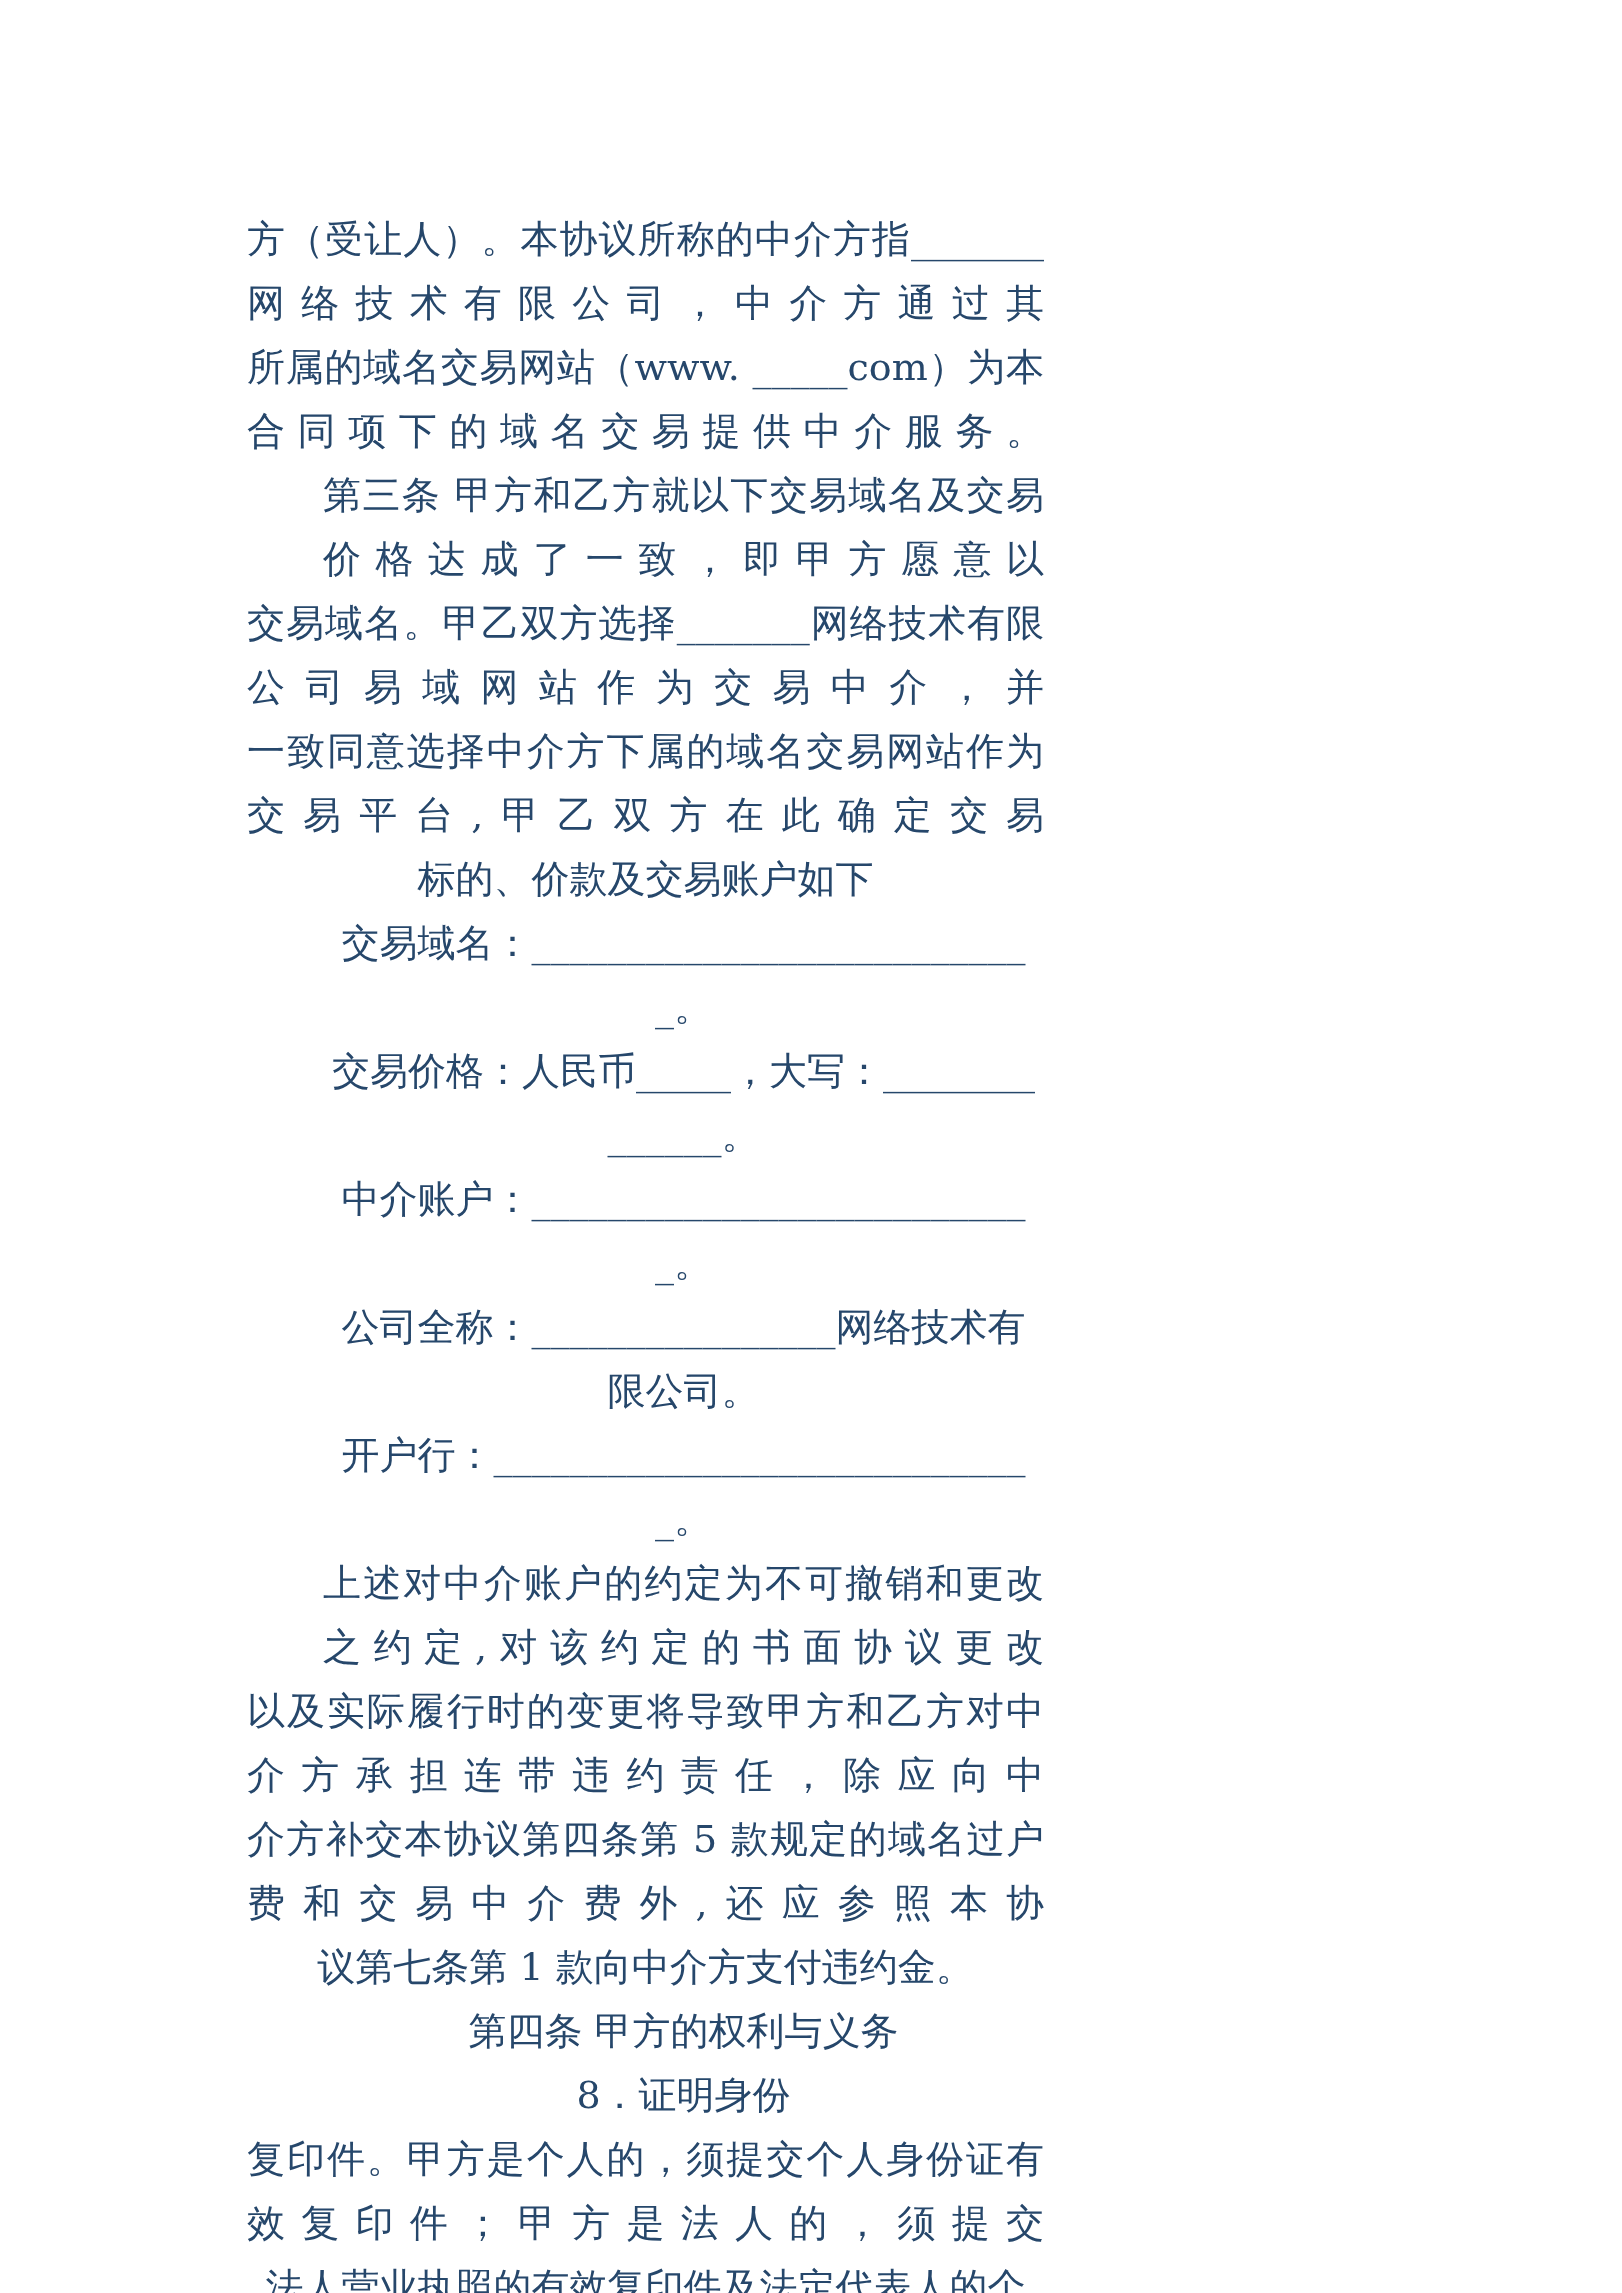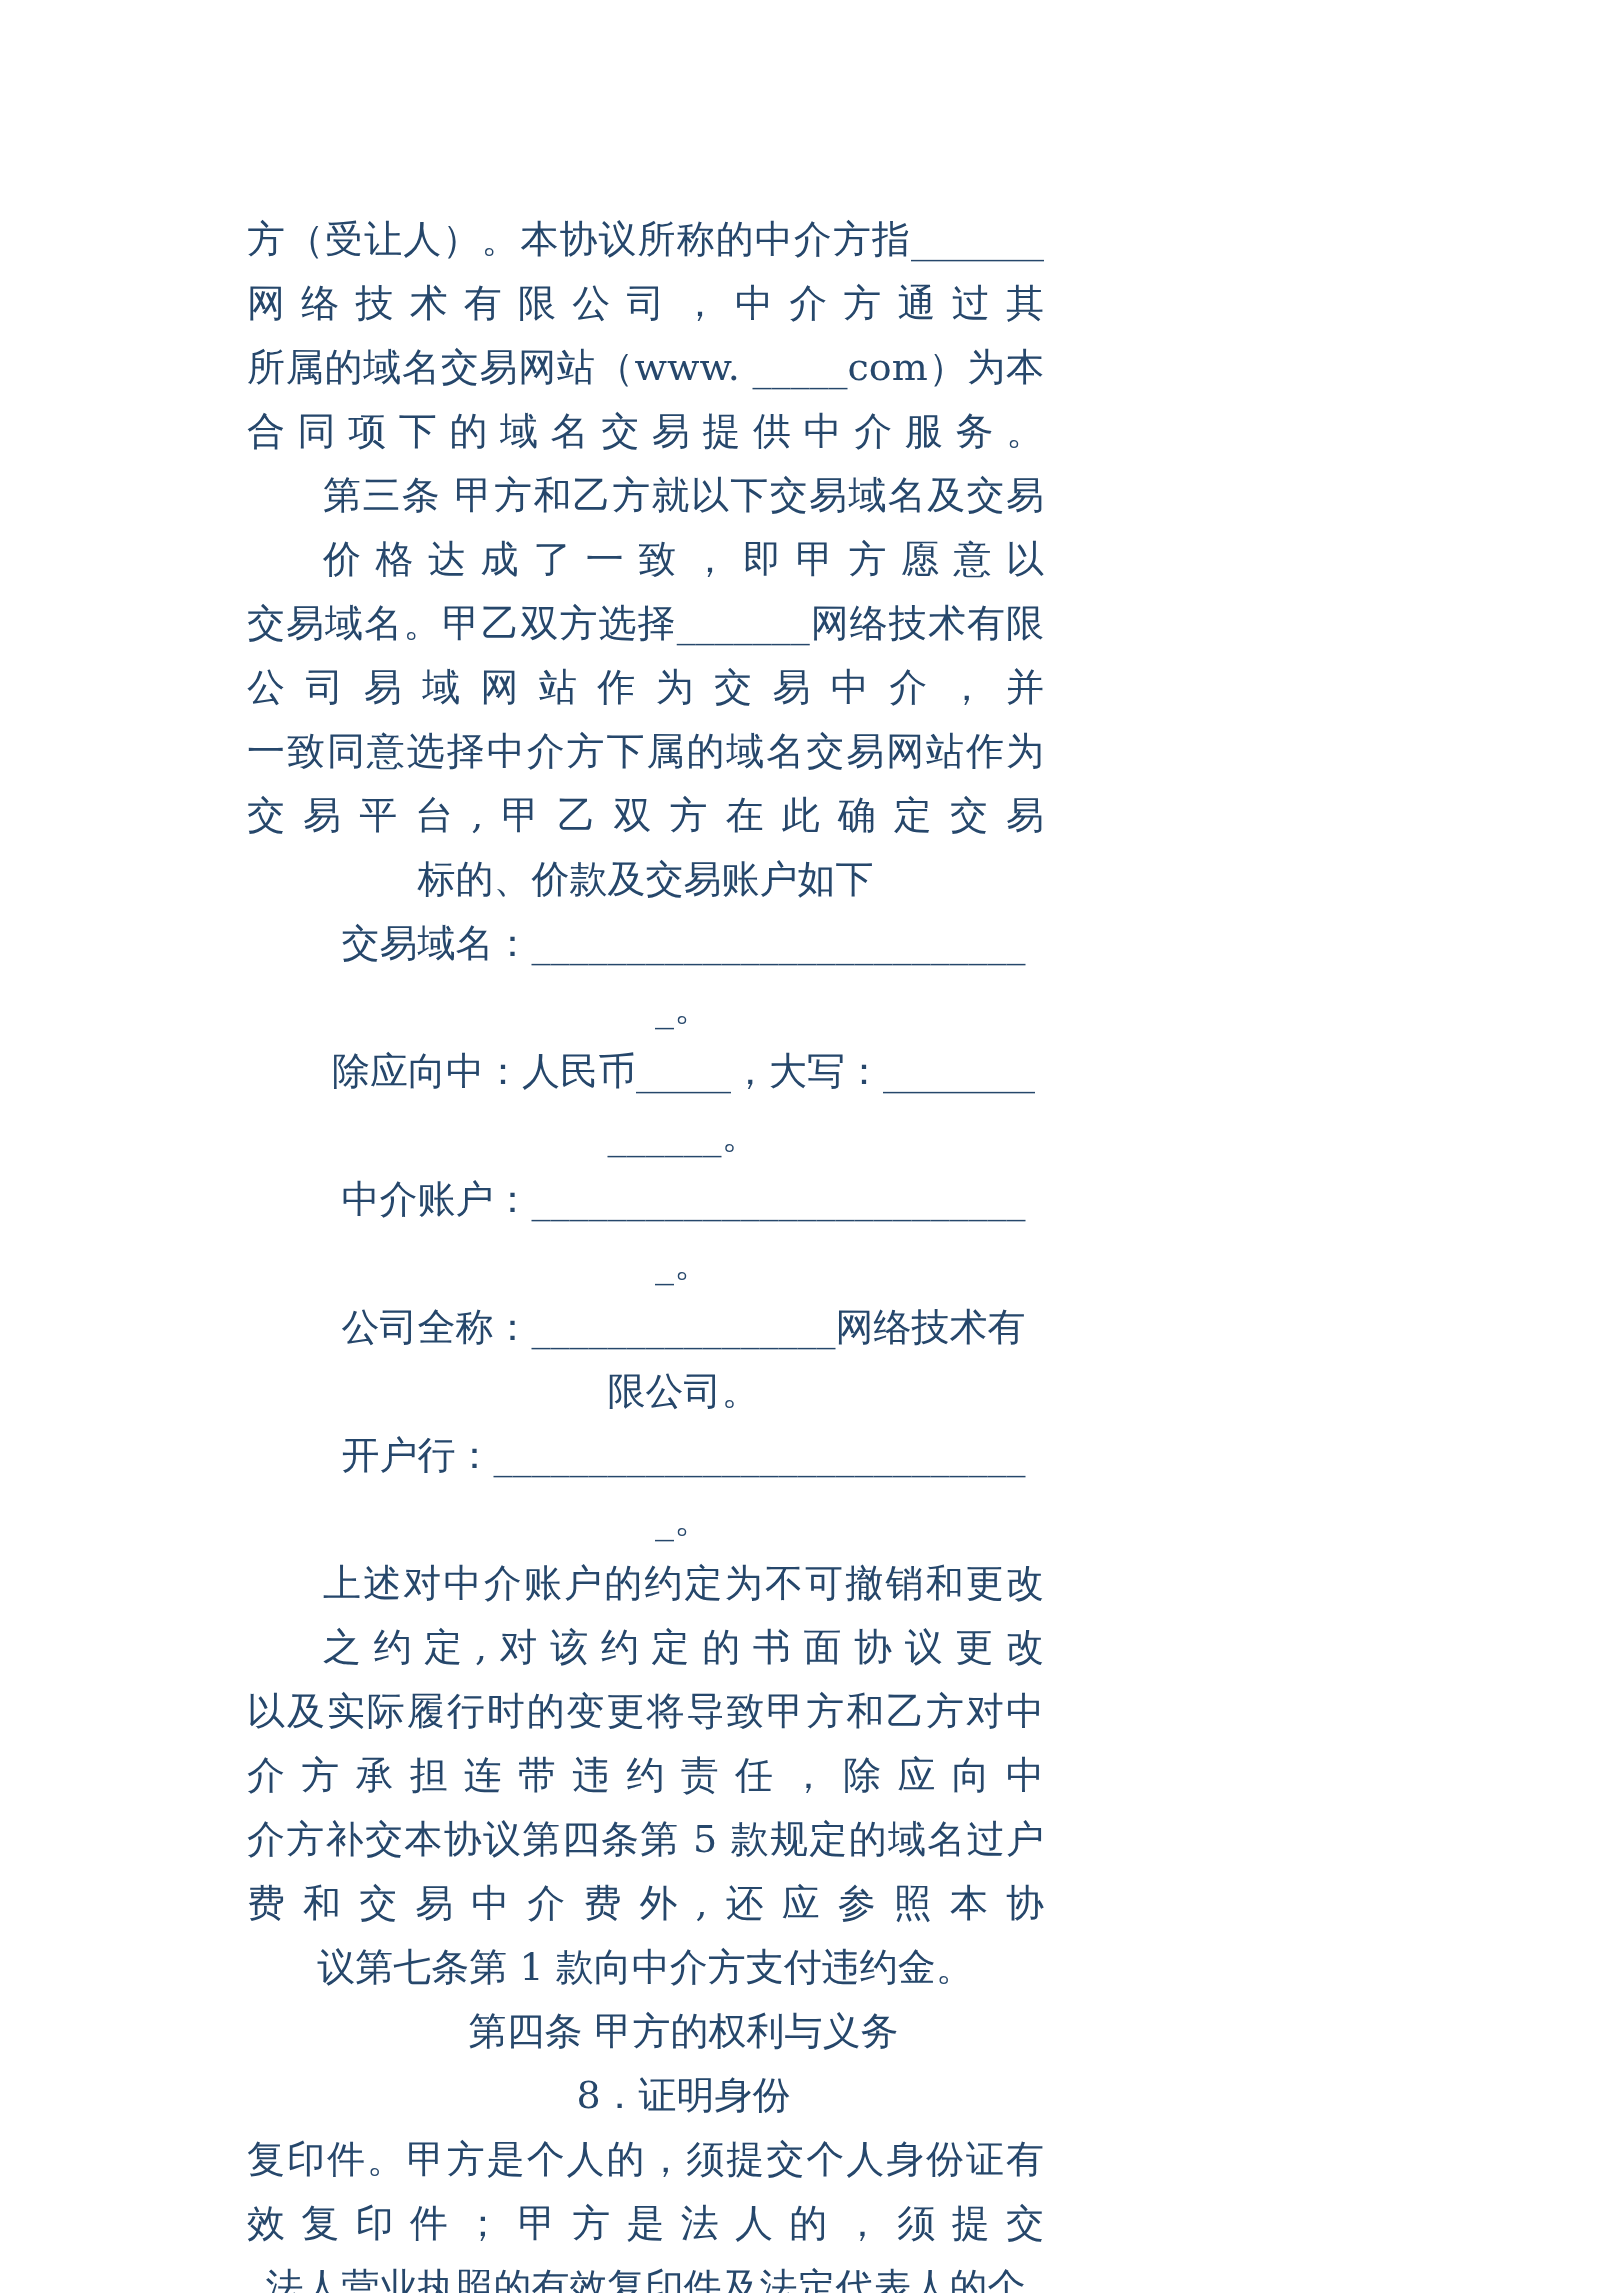--- a/index.html
+++ b/index.html
@@ -38,21 +38,21 @@
 
 <div class="page">
   <div>
       <div class="doc-line justify">方（受让人）。本协议所称的中介方指_______网络技术有限公司，中介方通过其</div>
       <div class="doc-line justify">所属的域名交易网站（www. _____com）为本合同项下的域名交易提供中介服务。</div>
       <div class="doc-line indent justify">第三条 甲方和乙方就以下交易域名及交易价格达成了一致，即甲方愿意以</div>
       <div class="doc-line justify">交易域名。甲乙双方选择_______网络技术有限公司易域网站作为交易中介，并</div>
       <div class="doc-line justify">一致同意选择中介方下属的域名交易网站作为交易平台,甲乙双方在此确定交易</div>
       <div class="doc-line">标的、价款及交易账户如下</div>
       <div class="doc-line indent">交易域名：___________________________。</div>
-      <div class="doc-line indent">除应向中：人民币_____，大写：______________。</div>
+      <div class="doc-line indent">交易价格：人民币_____，大写：______________。</div>
       <div class="doc-line indent">中介账户：___________________________。</div>
       <div class="doc-line indent">公司全称：________________网络技术有限公司。</div>
       <div class="doc-line indent">开户行：_____________________________。</div>
       <div class="doc-line indent justify">上述对中介账户的约定为不可撤销和更改之约定,对该约定的书面协议更改</div>
       <div class="doc-line justify">以及实际履行时的变更将导致甲方和乙方对中介方承担连带违约责任，除应向中</div>
       <div class="doc-line justify">介方补交本协议第四条第 5 款规定的域名过户费和交易中介费外,还应参照本协</div>
       <div class="doc-line">议第七条第 1 款向中介方支付违约金。</div>
       <div class="doc-line indent">第四条 甲方的权利与义务</div>
       <div class="doc-line indent">8．证明身份</div>
       <div class="doc-line justify">复印件。甲方是个人的，须提交个人身份证有效复印件；甲方是法人的，须提交</div>

